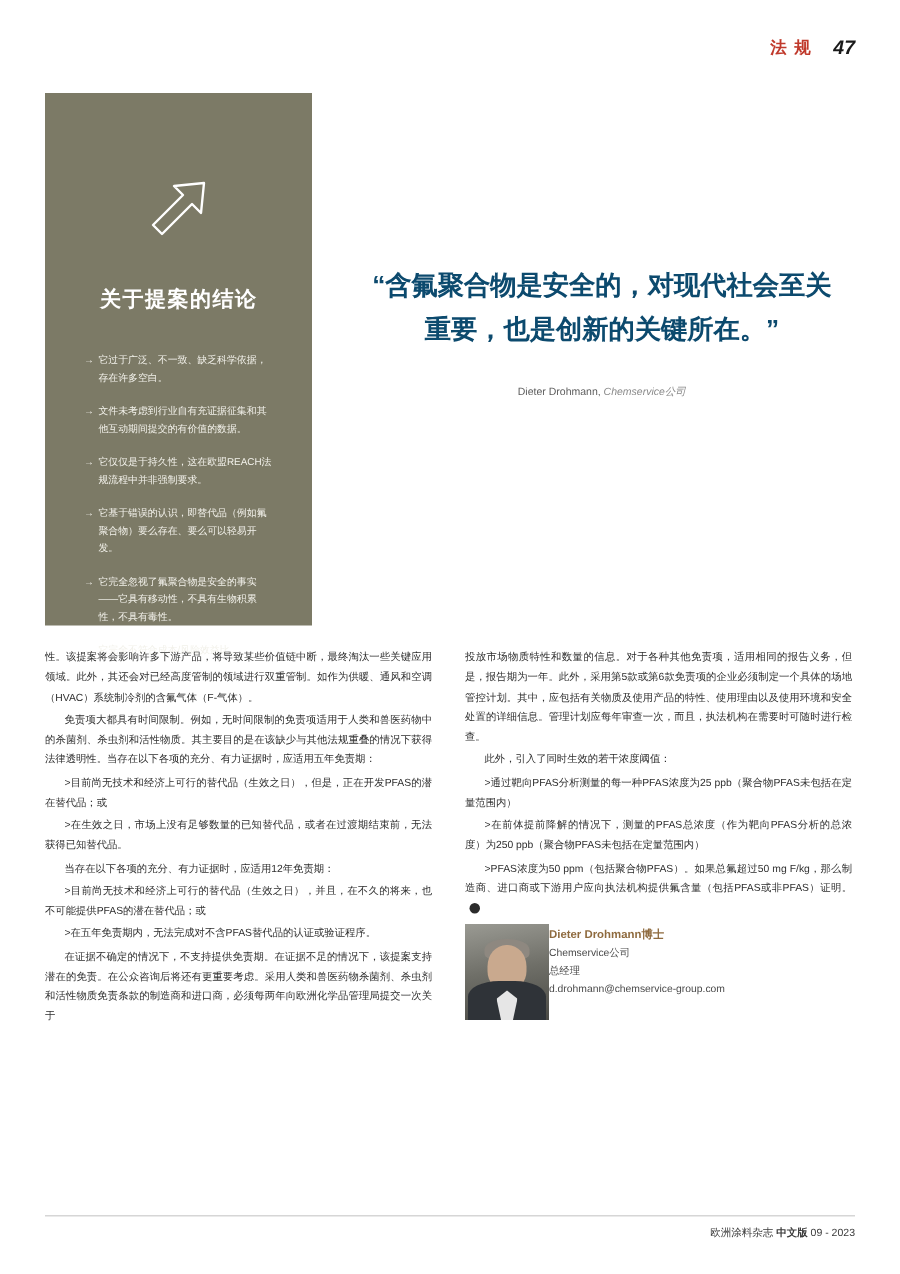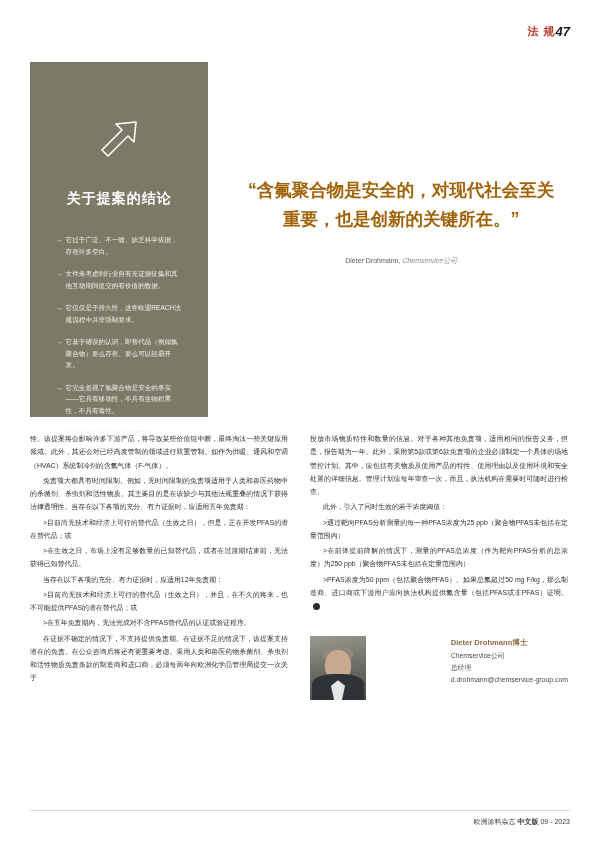--- a/index.html
+++ b/index.html
@@ -14,20 +14,21 @@
     overflow: hidden;
   }
 
   
   .page-header {
     position: absolute;
     top: 24px;
     right: 30px;
     display: flex;
     align-items: center;
+    gap: 14px;
   }
   .header-section {
     color: #c0392b;
     font-size: 11px;
     font-weight: bold;
     letter-spacing: 1px;
   }
   .header-pageno {
     color: #1a1a1a;
     font-size: 13px;
@@ -88,21 +89,21 @@
     padding: 44px 10px 0 34px;
     display: flex;
     flex-direction: column;
     align-items: center;
     justify-content: flex-start;
   }
   .pull-quote {
     font-size: 17.5px;
     line-height: 1.65;
     font-weight: bold;
-    color: #a16207;
+    color: #0c4a6e;
     text-align: center;
     margin-top: 70px;
   }
   .quote-attrib {
     margin-top: 22px;
     font-size: 7px;
     color: #6e6e6e;
     text-align: center;
   }
   .quote-attrib .attrib-name { color: #5c5c5c; }
@@ -125,23 +126,22 @@
     color: #2f2f2f;
     text-align: justify;
   }
   .col p { margin: 0 0 2px 0; }
   .indent { text-indent: 13px; }
   .sub-para { text-indent: 13px; }
 
   
   .author-block {
     display: flex;
-    margin-top: 24px;
+    margin-top: 4px;
     align-items: flex-start;
-    justify-content: space-between;
   }
   .author-photo {
     width: 56px;
     height: 64px;
     flex: 0 0 auto;
     background: linear-gradient(170deg,#9a9a93 0%, #6f6f68 48%, #4a4a45 100%);
     position: relative;
     overflow: hidden;
   }
   .author-photo .face {

